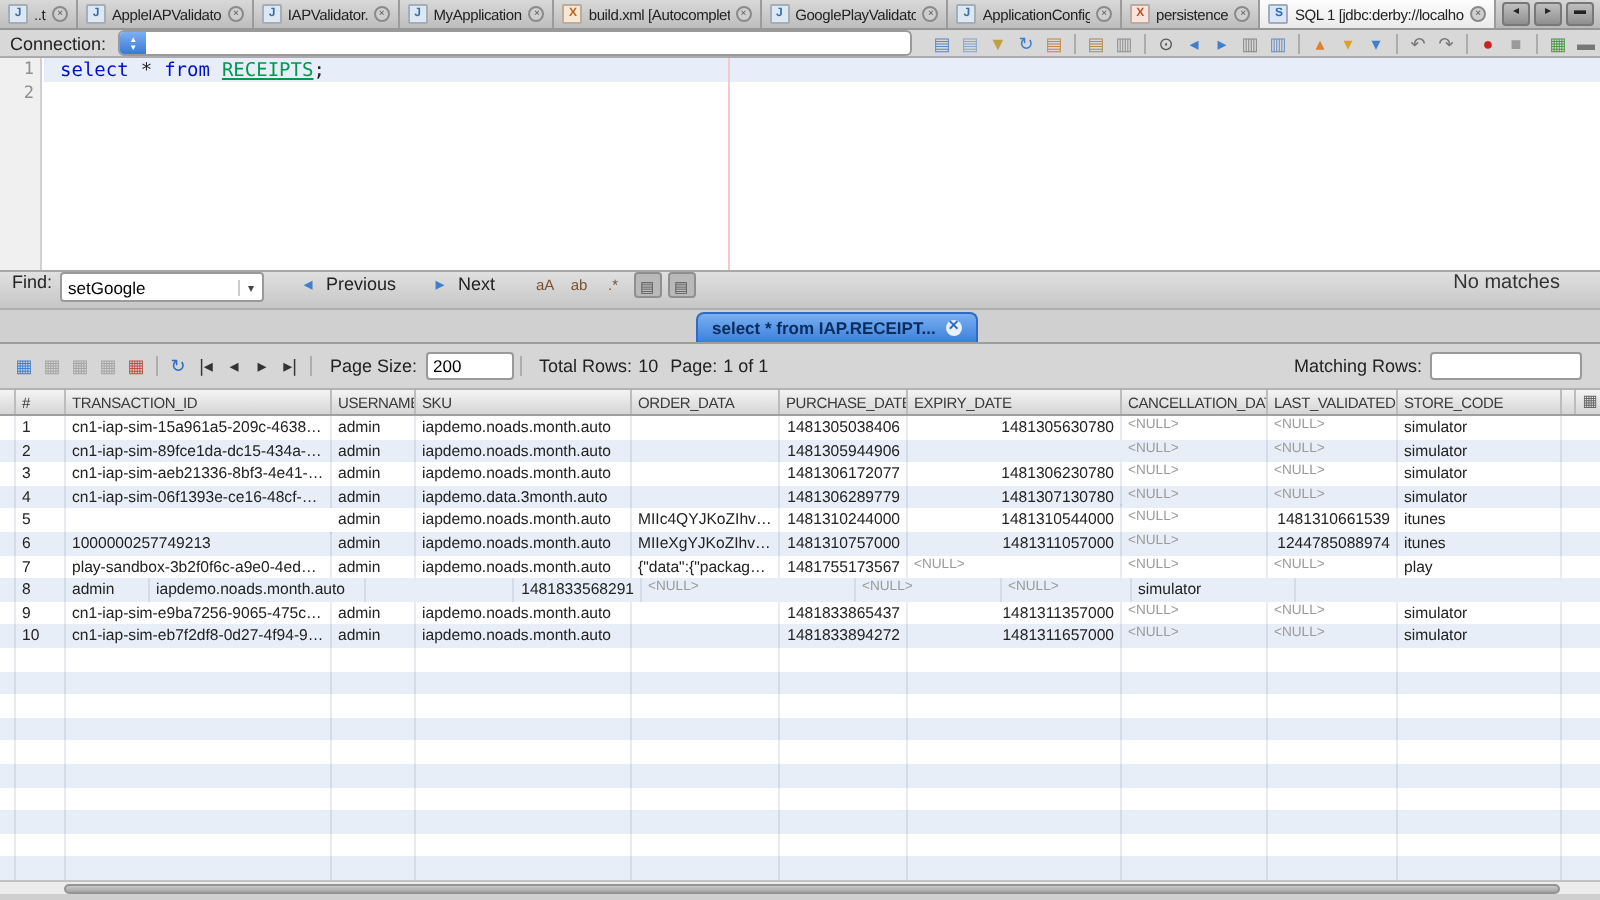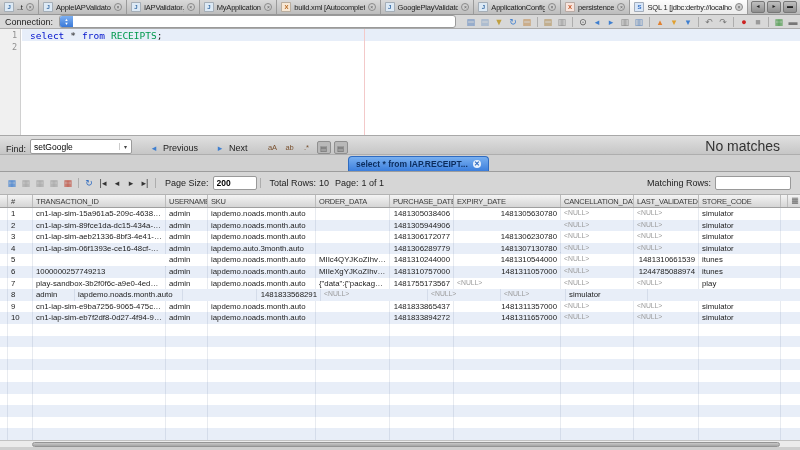--- a/index.html
+++ b/index.html
@@ -37,52 +37,52 @@
   
   #editor{position:absolute;left:0;top:29px;width:800px;height:106px;background:#fff;}
   #gutter{position:absolute;left:0;top:0;width:21px;height:100%;background:#f0f0f0;border-right:1px solid #d0d0d0;
           box-sizing:border-box;display:flex;flex-direction:column;align-items:flex-end;padding:0 3px;box-sizing:border-box;}
   #gutter span{font-family:"DejaVu Sans Mono",monospace;font-size:8.5px;color:#909090;line-height:12px;}
   #curline{position:absolute;left:22px;top:0;right:0;height:12px;background:#e7eef9;}
   #marginline{position:absolute;left:364px;top:0;bottom:0;width:1px;background:#f3c9c9;}
   #code{position:absolute;left:30px;top:0;height:12px;display:flex;gap:6px;align-items:center;
         font-family:"DejaVu Sans Mono",monospace;font-size:9.5px;color:#222;}
   #code .kw{color:#0012cc;}
-  #code .tbl{color:#00994d;}
-  
-  #findbar{position:absolute;left:0;top:135px;width:800px;height:20px;display:flex;align-items:flex-end;
+  #code .tbl{color:#00994d;text-decoration:underline;}
+  
+  #findbar{position:absolute;left:0;top:135px;width:800px;height:20px;display:flex;align-items:flex-start;
            background:linear-gradient(#e0e0e0,#c6c6c6);border-top:1px solid #a8a8a8;border-bottom:1px solid #aeaeae;
            box-sizing:border-box;padding:0 6px;}
   #findcombo{display:flex;align-items:center;margin-left:4px;width:100px;height:13px;background:#fff;
              border:1px solid #9a9a9a;border-radius:2px;}
   #findcombo input{flex:1;border:none;outline:none;font-size:8.5px;padding:0 0 0 3px;min-width:0;background:transparent;
                    font-family:"Liberation Sans",sans-serif;}
   #findcombo .arr{flex:0 0 11px;font-size:6px;color:#444;text-align:center;border-left:1px solid #ccc;}
   .fbtn{display:flex;align-items:center;gap:3px;font-size:9px;color:#222;margin-left:16px;}
   .fbtn .icon{margin:0;}
   #ftoggles{display:flex;align-items:center;margin-left:18px;gap:3px;}
   .ftg{width:14px;height:13px;line-height:13px;text-align:center;font-size:7.5px;color:#7a5230;border-radius:2px;}
   .ftg.pressed{background:#b9b9b9;border:1px solid #8f8f8f;box-sizing:border-box;color:#555;}
-  #findstatus{margin-left:auto;font-size:14px;color:#333;padding-right:14px;padding-left:16px;}
+  #findstatus{margin-left:auto;font-size:10px;color:#333;padding-right:14px;padding-left:16px;}
   
   #outstrip{position:absolute;left:0;top:155px;width:800px;height:17px;background:#d0d0d0;
             border-bottom:1px solid #9d9d9d;box-sizing:border-box;}
   #grip{position:absolute;left:373px;top:2px;width:4px;height:4px;border-radius:50%;background:#aaa;}
   #bluetab{position:absolute;left:348px;bottom:0;height:14px;display:flex;align-items:center;gap:5px;
            padding:0 7px;background:linear-gradient(#79b0f0,#3c7fdd);border:1px solid #2f6bc0;border-bottom:none;
            border-radius:4px 4px 0 0;font-size:8.5px;font-weight:bold;color:#0b2c5e;}
   #bluetab .tabx{width:8px;height:8px;border-radius:50%;background:#e8f0fb;color:#2f6bc0;font-size:7px;
                  line-height:8px;text-align:center;font-weight:bold;}
   
   #resbar{position:absolute;left:0;top:172px;width:800px;height:23px;display:flex;align-items:center;
           background:#d6d6d6;border-bottom:1px solid #b2b2b2;box-sizing:border-box;padding:0 5px;}
   #restools{display:flex;align-items:center;}
   .inp{height:12px;border:1px solid #999;border-radius:2px;font-size:8.5px;padding:0 3px;margin-left:4px;
        font-family:"Liberation Sans",sans-serif;background:#fff;}
-  .inp.ps{width:36px;font-weight:bold;}
+  .inp.ps{width:36px;}
   .inp.mr{width:68px;margin-right:4px;}
   #resbar .lbl{margin-left:6px;}
   #resbar .val{font-size:9px;color:#222;margin-left:3px;}
   #resspacer{flex:1;}
   
   #gridhead{position:absolute;left:0;top:195px;width:800px;height:13px;display:flex;
             background:linear-gradient(#f4f4f4,#d5d5d5);border-bottom:1px solid #9f9f9f;box-sizing:border-box;}
   .hcell{box-sizing:border-box;border-right:1px solid #bcbcbc;font-size:7.5px;letter-spacing:-0.2px;color:#3a3a3a;
          padding:2px 3px 0 3px;white-space:nowrap;overflow:hidden;flex:0 0 auto;}
   .hfill{flex:1;border-right:none;}
@@ -330,21 +330,21 @@
         <span class="cell null" style="width: 73px;">&lt;NULL&gt;</span>
         <span class="cell null" style="width: 65px;">&lt;NULL&gt;</span>
         <span class="cell" style="width: 82px;">simulator</span>
         <span class="cell cfill"></span>
       </div>
       <div class="row even">
         <span class="cell" style="width: 8px;"></span>
         <span class="cell" style="width: 25px;">4</span>
         <span class="cell" style="width: 133px;">cn1-iap-sim-06f1393e-ce16-48cf-91...</span>
         <span class="cell" style="width: 42px;">admin</span>
-        <span class="cell" style="width: 108px;">iapdemo.auto.3month.auto</span>
+        <span class="cell" style="width: 108px;">iapdemo.data.3month.auto</span>
         <span class="cell" style="width: 74px;"></span>
         <span class="cell r" style="width: 64px;">1481306289779</span>
         <span class="cell r" style="width: 107px;">1481307130780</span>
         <span class="cell null" style="width: 73px;">&lt;NULL&gt;</span>
         <span class="cell null" style="width: 65px;">&lt;NULL&gt;</span>
         <span class="cell" style="width: 82px;">simulator</span>
         <span class="cell cfill"></span>
       </div>
       <div class="row">
         <span class="cell" style="width: 8px;"></span>

